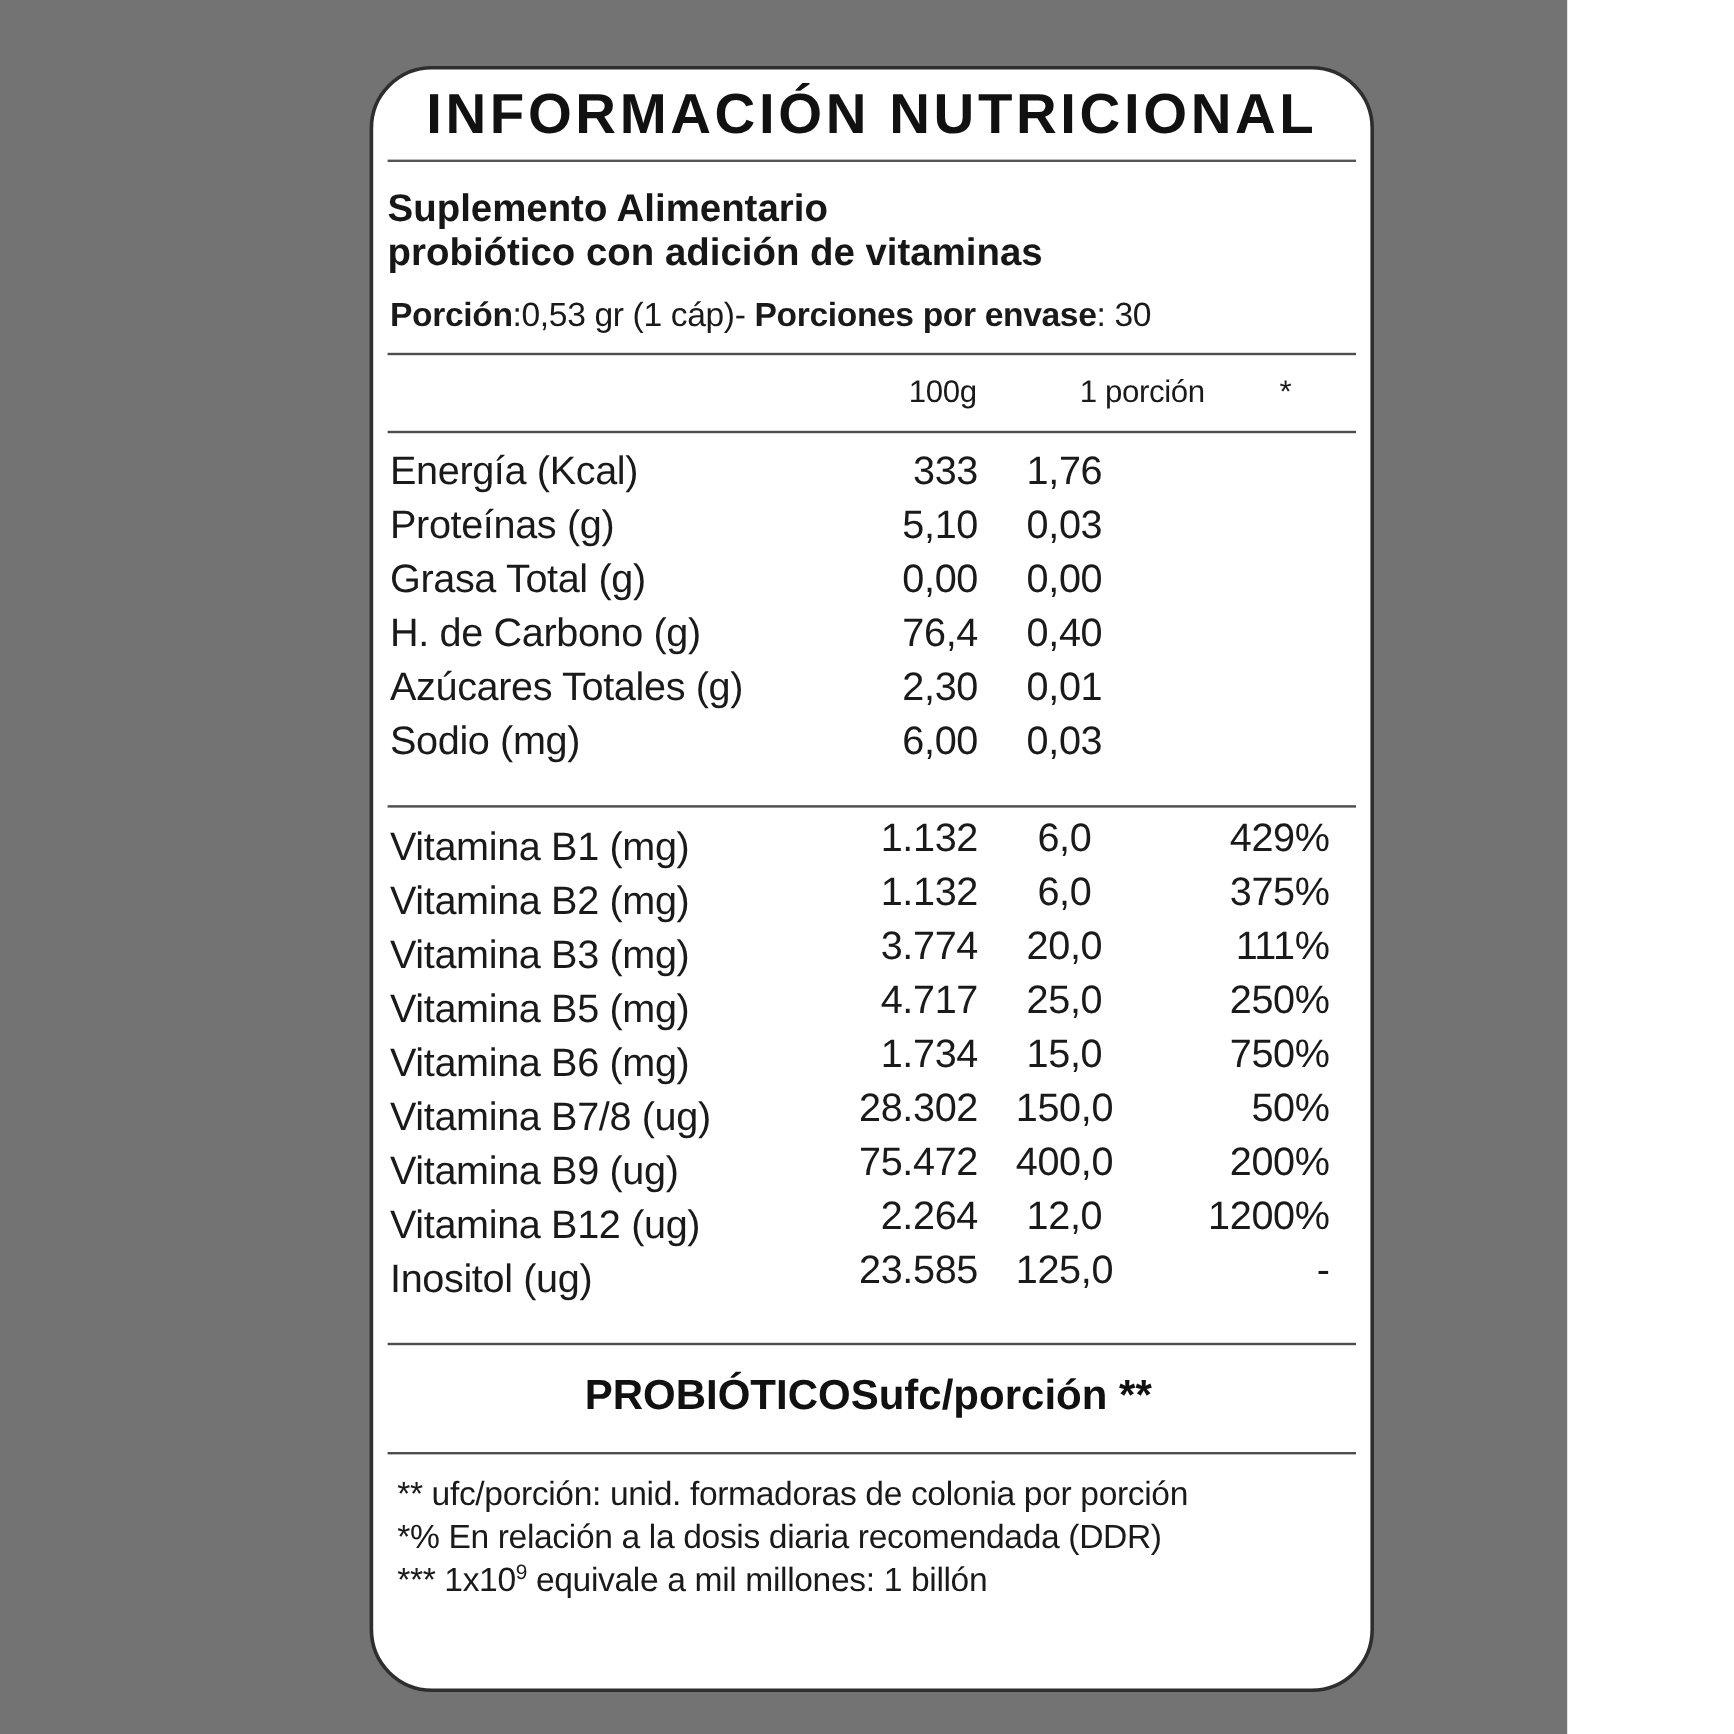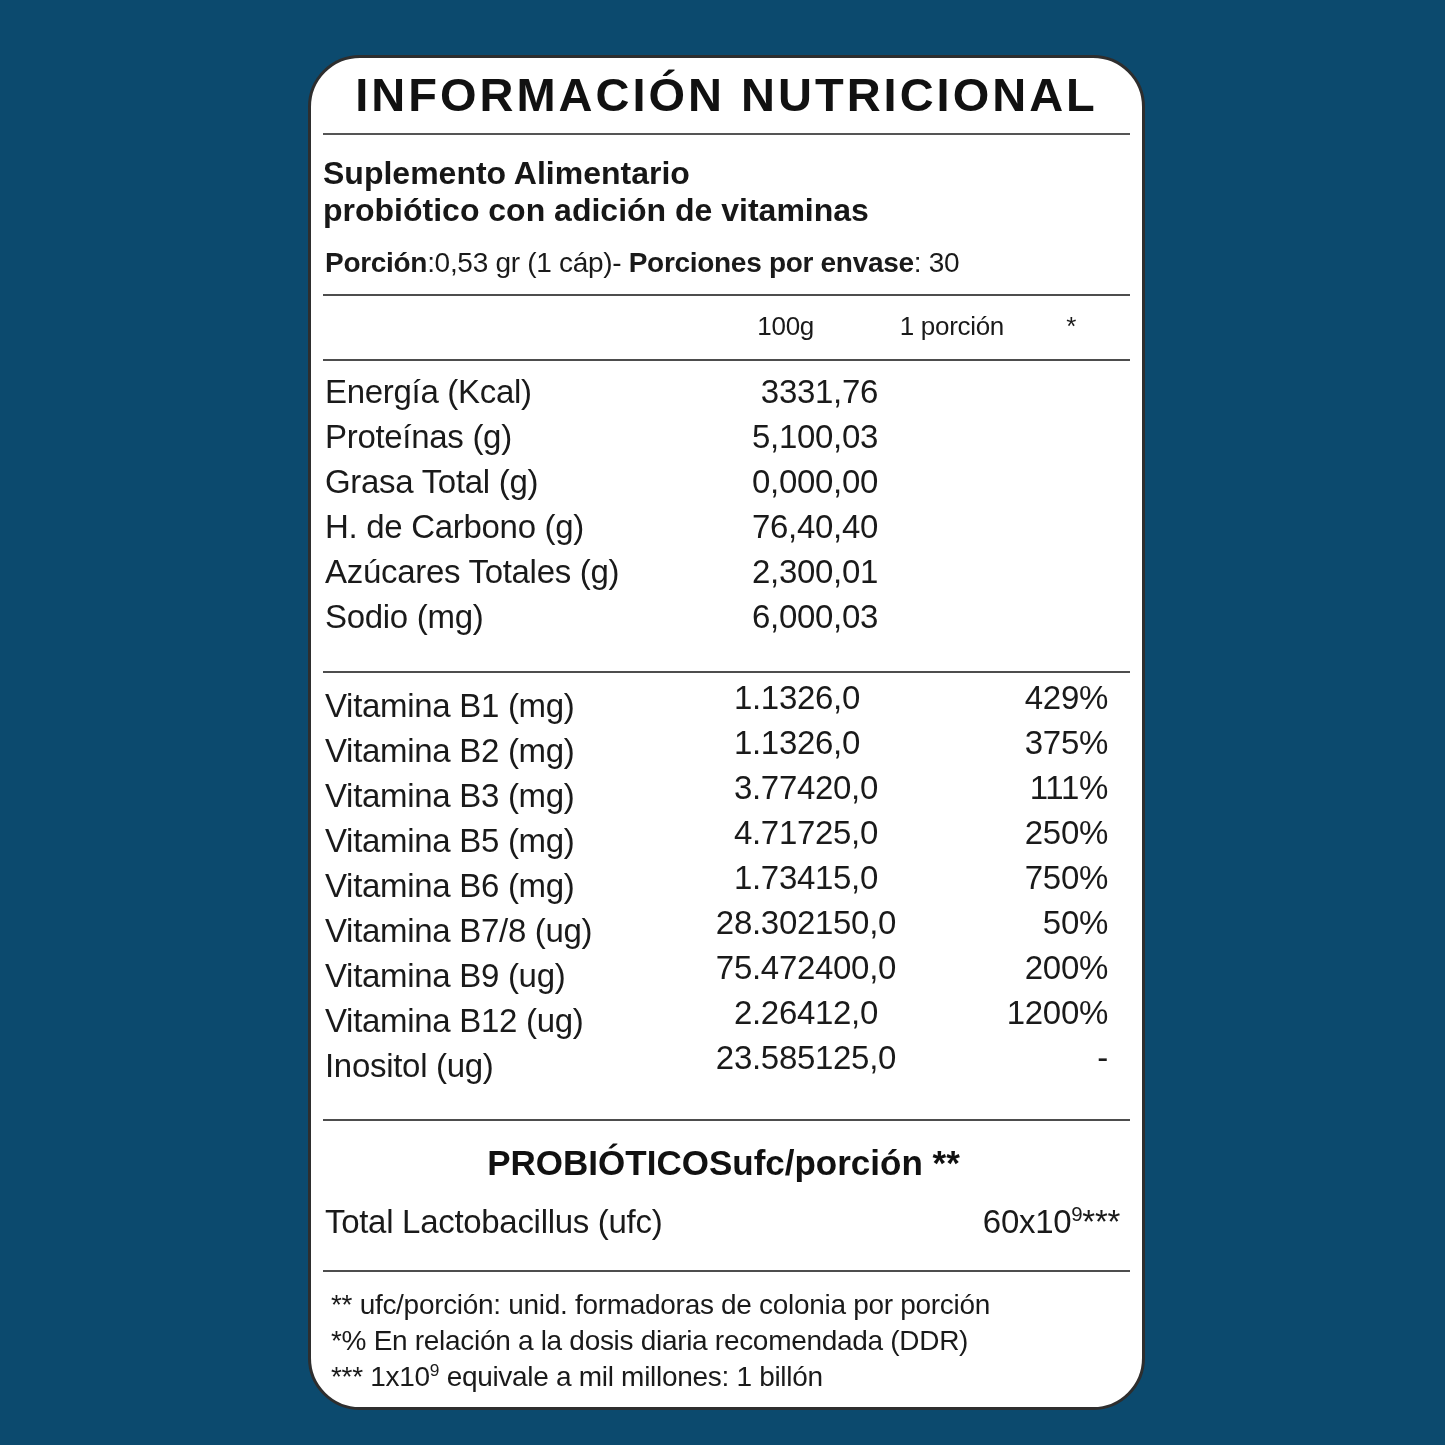--- a/index.html
+++ b/index.html
@@ -2,23 +2,23 @@
 <html><head>
 <meta charset="utf-8">
 <style>
   html, body {
     margin: 0;
     padding: 0;
     background: #ffffff;
   }
   .stage {
     position: relative;
-    width: 1445px;
+    width: 1306px;
     height: 1445px;
-    background: #0c4a6e;
+    background: #737373;
     font-family: "Liberation Sans", sans-serif;
     color: #1a1a1a;
     text-decoration: underline;
   }
   .label-card {
     position: absolute;
     left: 308px;
     top: 55px;
     width: 837px;
     height: 1355px;
@@ -76,21 +76,21 @@
   .row {
     display: flex;
     align-items: baseline;
     padding-right: 22px;
     font-size: 33px;
     line-height: 45px;
     letter-spacing: -0.3px;
   }
   .row .lbl { flex: 1; padding-left: 2px; }
   .row .c1 { width: 150px; text-align: right; }
-  .row .c2 { width: 144px; text-align: left; }
+  .row .c2 { width: 144px; text-align: center; }
   .row .c3 { width: 149px; text-align: right; }
   .vit .c1, .vit .c2, .vit .c3 { position: relative; top: -8px; }
   .div-macro { margin-top: 32px; }
   .vit-table { margin-top: 10px; }
   .div-vit { margin-top: 31px; }
   .prob-hdr {
     display: flex;
     justify-content: center;
     align-items: baseline;
     margin-top: 23px;
@@ -244,24 +244,20 @@
         <span class="c2">125,0</span>
         <span class="c3">-</span>
       </div>
     </div>
     <div class="divider div-vit"></div>
 
     <div class="prob-hdr">
       <span>PROBIÓTICOS</span>
       <span>ufc/porción **</span>
     </div>
-    <div class="prob-row">
-      <span>Total Lactobacillus (ufc)</span>
-      <span><span>60x10</span><sup>9</sup><span>***</span></span>
-    </div>
     <div class="divider div-prob"></div>
 
     <div class="footnotes">
       <div>** ufc/porción: unid. formadoras de colonia por porción</div>
       <div>*% En relación a la dosis diaria recomendada (DDR)</div>
       <div><span>*** 1x10</span><sup>9</sup><span> equivale a mil millones: 1 billón</span></div>
     </div>
 
   </div>
 </div>

